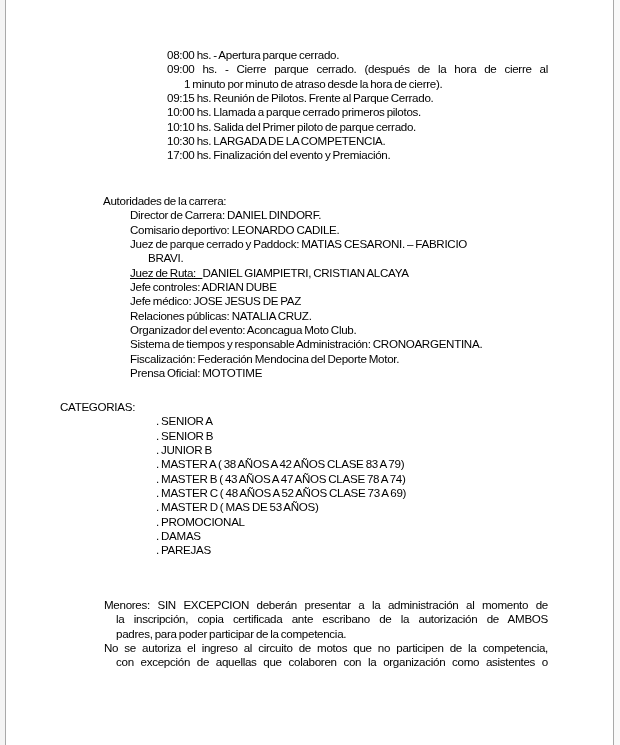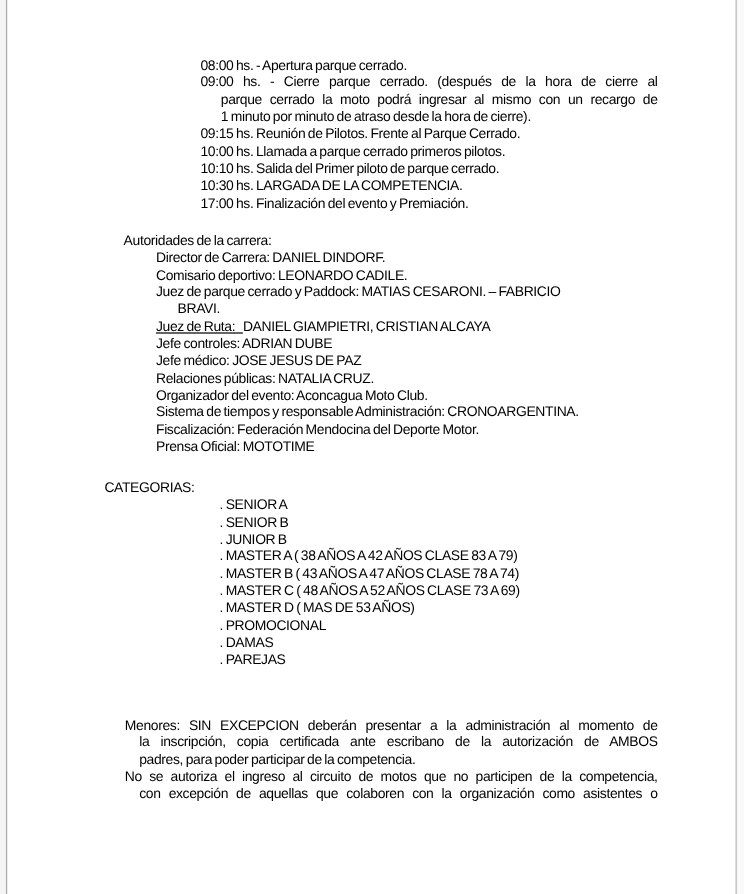--- a/index.html
+++ b/index.html
@@ -12,21 +12,21 @@
   }
   .m-left  { position:absolute; left:0;    top:0; width:5px; height:745px; background:#f4f4f4; }
   .b-left  { position:absolute; left:5px;  top:0; width:1px; height:745px; background:#a9a9a9; }
   .b-right { position:absolute; left:613px;top:0; width:1px; height:745px; background:#a9a9a9; }
   .m-right { position:absolute; left:614px;top:0; width:6px; height:745px; background:#f9f9f9; }
 
   .sec { position:absolute; }
   .sec-schedule { top:48px;  left:167px; width:381px; }
   .sec-auth     { top:194px; left:103px; width:452px; }
   .sec-auth .items { margin-left:27px; }
-  .sec-cats     { top:400px; left:87px;  width:470px; }
+  .sec-cats     { top:400px; left:60px;  width:470px; }
   .sec-cats .items { margin-left:96px; }
   .sec-notes    { top:598px; left:104px; width:444px; }
 
   .line { white-space:nowrap; }
   .js   { text-align:justify; text-align-last:justify; }
   .hang   { margin-left:17px; }
   .hang18 { margin-left:18px; }
   .hang12 { margin-left:12px; }
   .b { font-weight:400; }
   .pre { white-space:pre-wrap;text-decoration:underline; }
@@ -36,21 +36,20 @@
 
 <div class="page">
   <div class="m-left"></div>
   <div class="b-left"></div>
   <div class="b-right"></div>
   <div class="m-right"></div>
 
   <section class="sec sec-schedule">
     <div class="line"><span class="b">08:00 hs. - Apertura parque cerrado.</span></div>
     <div class="line js"><span class="b">09:00 hs. - Cierre parque cerrado.</span><span> (después de la hora de cierre al</span></div>
-    <div class="line js hang"><span>parque cerrado la moto podrá ingresar al mismo con un recargo de</span></div>
     <div class="line hang"><span>1 minuto por minuto de atraso desde la hora de cierre).</span></div>
     <div class="line"><span class="b">09:15 hs. Reunión de Pilotos.</span><span> Frente al Parque Cerrado.</span></div>
     <div class="line"><span class="b">10:00 hs. Llamada a parque cerrado primeros pilotos.</span></div>
     <div class="line"><span class="b">10:10 hs. Salida del Primer piloto de parque cerrado.</span></div>
     <div class="line"><span class="b">10:30 hs. LARGADA DE LA COMPETENCIA.</span></div>
     <div class="line"><span class="b">17:00 hs. Finalización del evento y Premiación.</span></div>
   </section>
 
   <section class="sec sec-auth">
     <div class="line"><span class="b">Autoridades de la carrera:</span></div>

